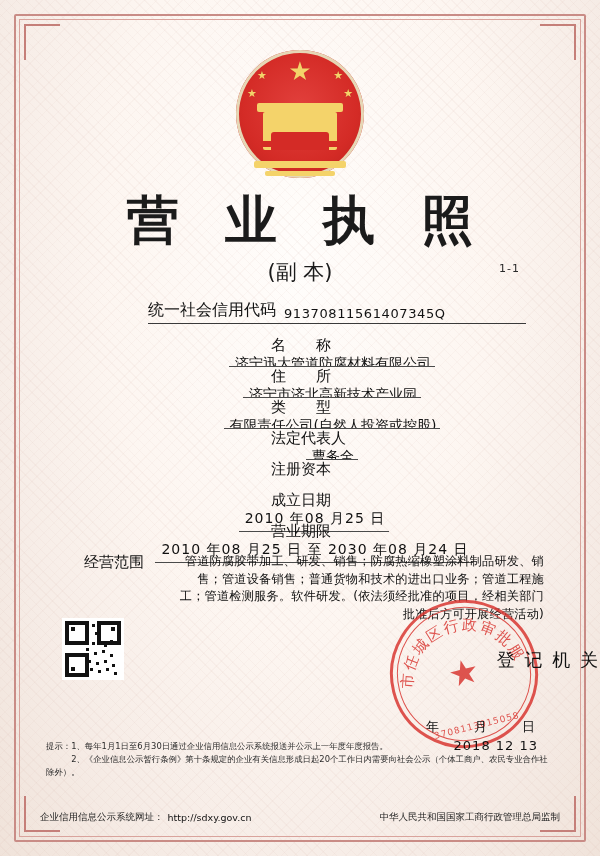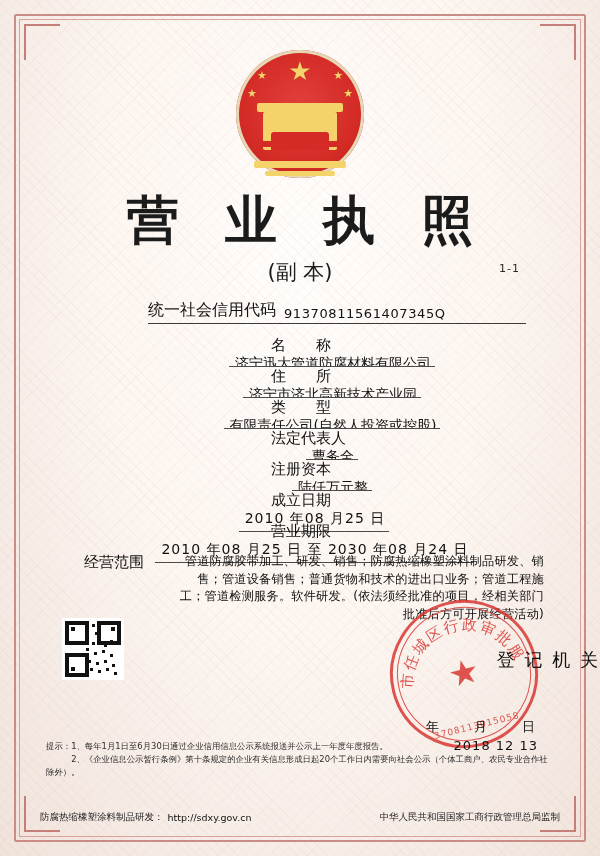--- a/index.html
+++ b/index.html
@@ -264,21 +264,20 @@
     <div class="row">
       <span class="lbl">类　　型</span>
       <span class="val">有限责任公司(自然人投资或控股)</span>
     </div>
     <div class="row">
       <span class="lbl">法定代表人</span>
       <span class="val">曹务全</span>
     </div>
     <div class="row">
       <span class="lbl">注册资本</span>
-      <span class="val">陆仟万元整</span>
     </div>
     <div class="row">
       <span class="lbl">成立日期</span>
       <span class="date-val">2010 年08 月25 日</span>
     </div>
     <div class="row">
       <span class="lbl">营业期限</span>
       <span class="date-val">2010 年08 月25 日 至 2030 年08 月24 日</span>
     </div>
 
@@ -337,18 +336,18 @@
   <div class="issue-date">年　　月　　日</div>
   <div class="issue-date-nums">2018        12        13</div>
 
   <div class="notes">
     <div>提示：1、每年1月1日至6月30日通过企业信用信息公示系统报送并公示上一年度年度报告。</div>
     <div>　　　2、《企业信息公示暂行条例》第十条规定的企业有关信息形成日起20个工作日内需要向社会公示（个体工商户、农民专业合作社除外）。</div>
   </div>
 
   <div class="footer">
     <div class="footer-left">
-      <span>防腐热缩橡塑涂料制品研发：</span>
+      <span>企业信用信息公示系统网址：</span>
       <span class="url">http://sdxy.gov.cn</span>
     </div>
     <div>中华人民共和国国家工商行政管理总局监制</div>
   </div>
 </div>
 
 </body></html>

